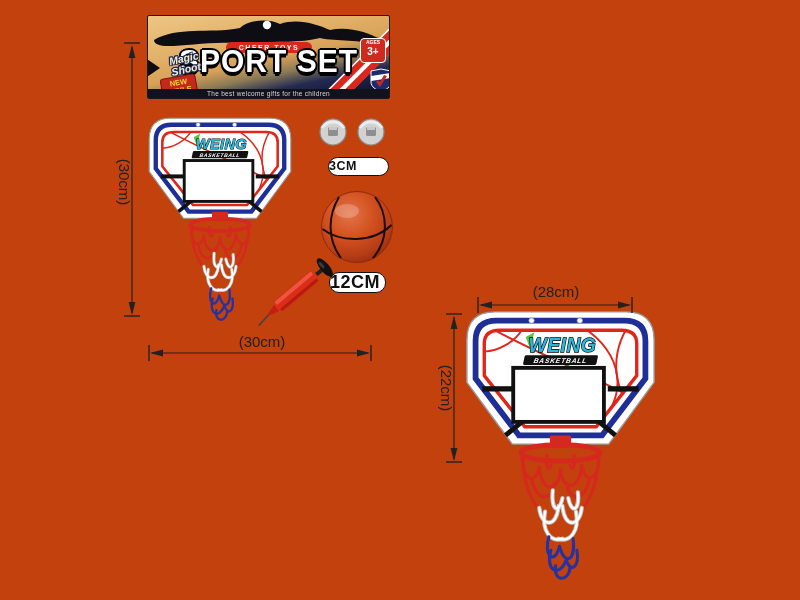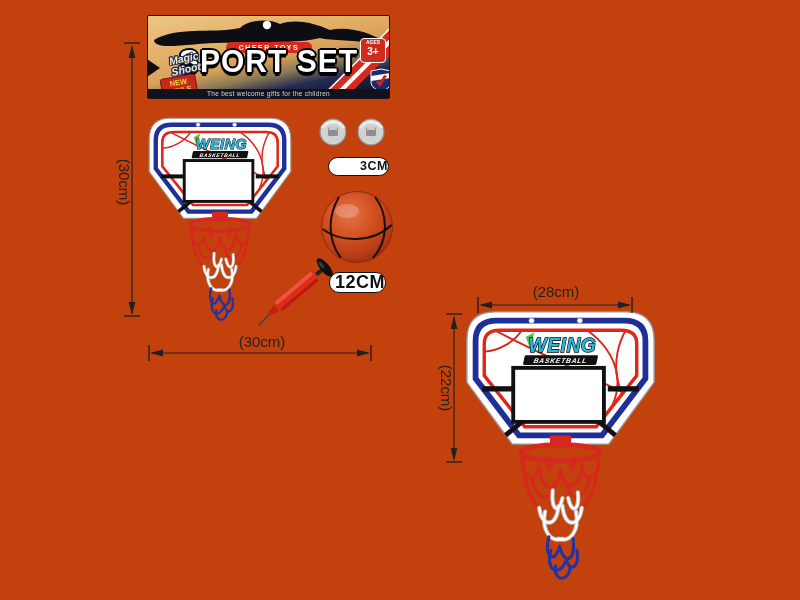--- a/index.html
+++ b/index.html
@@ -29,21 +29,21 @@
             border-radius:4px;color:#fff;text-align:center;font-weight:bold;}
   .agebadge .l1{font-size:5px;line-height:7px;}
   .agebadge .l2{font-size:10px;line-height:12px;}
   .leftarrow{left:-1px;top:43px;width:0;height:0;border-top:9px solid transparent;
              border-bottom:9px solid transparent;border-left:13px solid #0d0d13;}
   .tagline{left:0;top:73px;width:241px;height:9px;background:#12121c;color:#d8d8d8;
            font-size:6.5px;line-height:9px;text-align:center;letter-spacing:.3px;}
 
   
   .pill{border:1.5px solid #111;border-radius:10px;background:#fff;color:#111;font-weight:bold;
-        text-align:right;}
+        text-align:left;}
   #pill3{left:328px;top:157px;width:59px;height:17px;font-size:12.5px;line-height:17px;letter-spacing:.5px;}
   #pill12{left:329px;top:272px;width:55px;height:19px;font-size:18px;line-height:19px;letter-spacing:.5px;}
 
   
   .board{position:absolute;transform-origin:0 0;}
   #boardL{left:147px;top:116px;transform:scale(0.73);}
   #boardR{left:464px;top:309px;transform:scale(0.965);}
 
   svg text{font-family:"Liberation Sans",sans-serif;}
   .dimtext{font-size:15px;fill:#222;}

